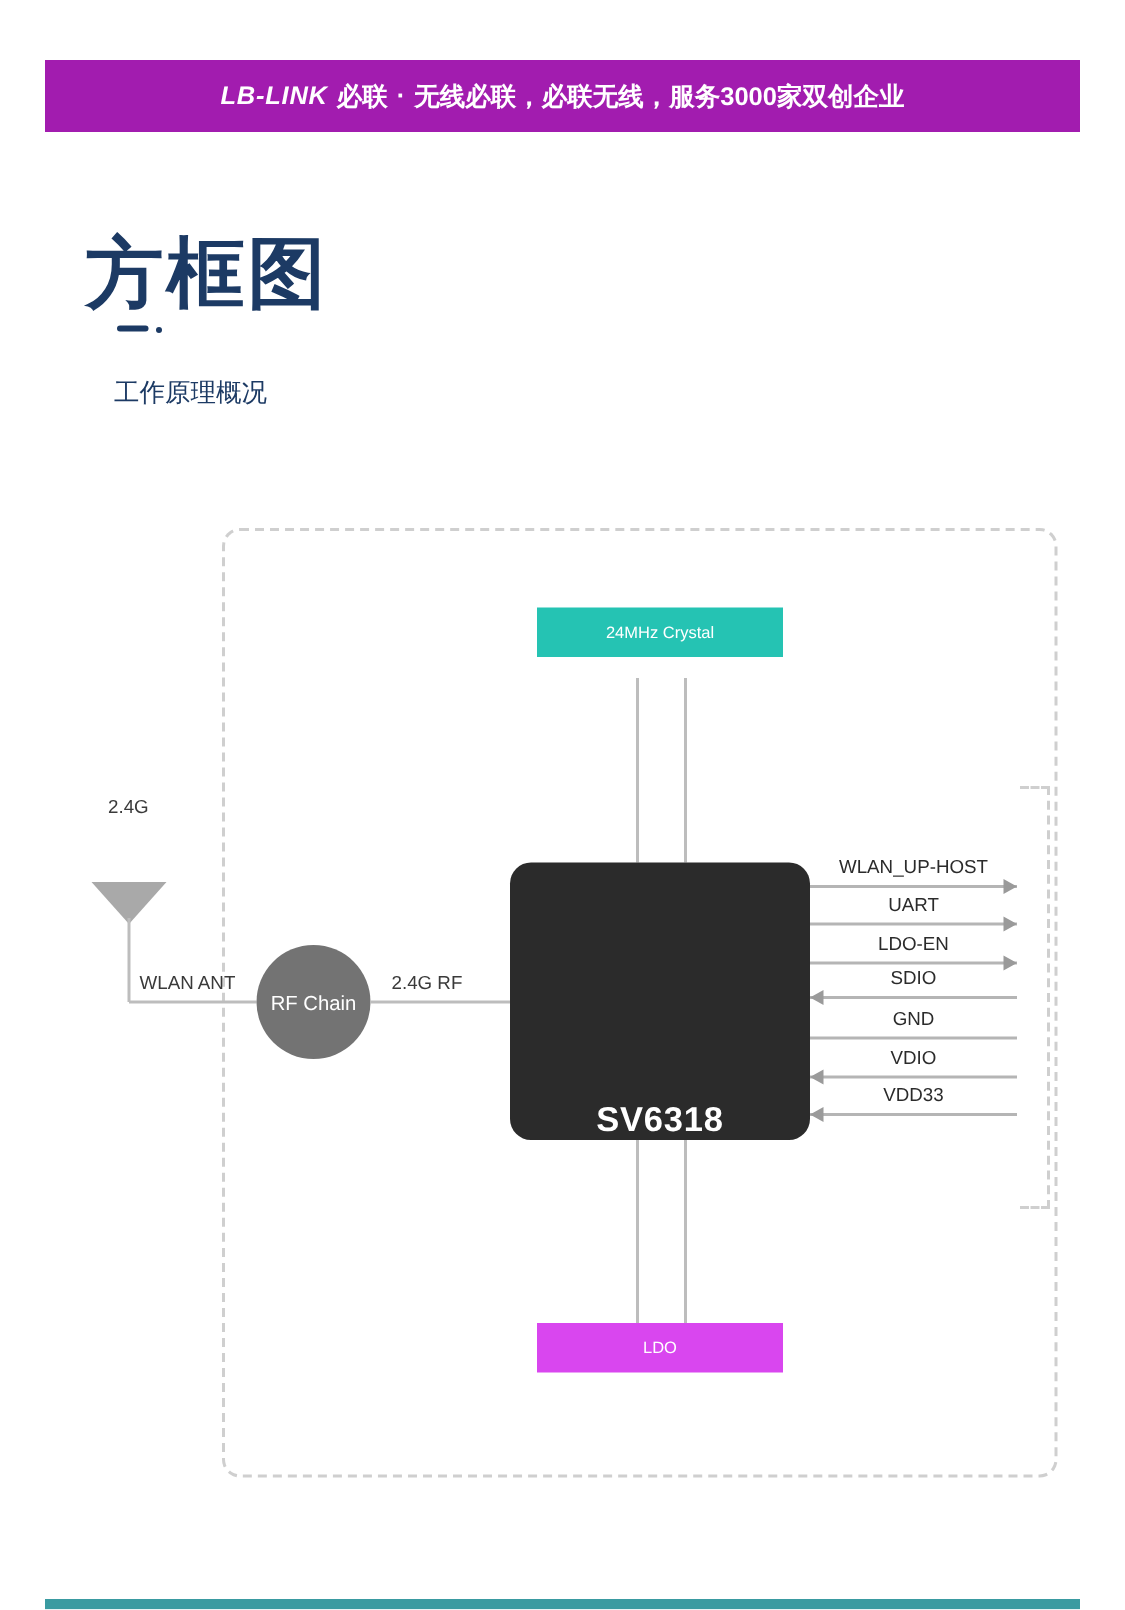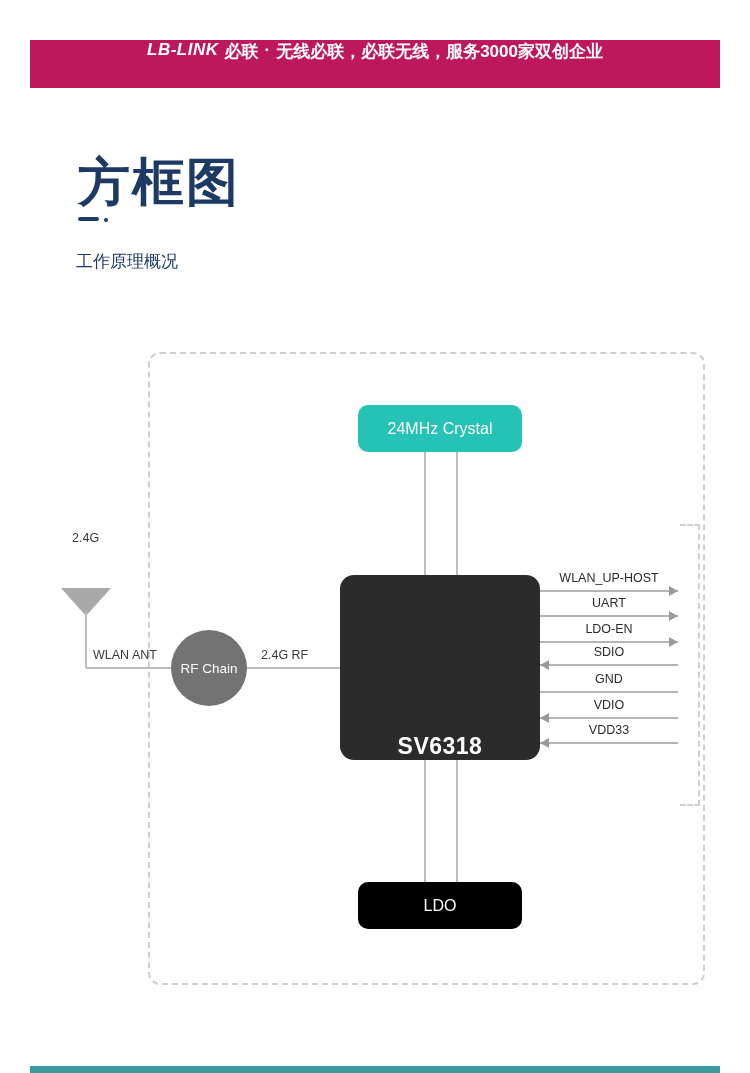--- a/index.html
+++ b/index.html
@@ -5,56 +5,56 @@
   * { margin:0; padding:0; box-sizing:border-box; }
   html,body { background:#ffffff; }
   .page {
     position:relative; width:750px; height:1073px; background:#ffffff;
     overflow:hidden; font-family:"Liberation Sans","DejaVu Sans",sans-serif;
   }
 
   
   .top-banner {
     position:absolute; left:30px; top:40px; width:690px; height:48px;
-    background:#be185d; color:#ffffff; display:flex; 
+    background:#a21caf; color:#ffffff; display:flex; align-items:center;
     justify-content:center; font-size:17px; white-space:nowrap;
   }
   .brand-en { font-weight:800; font-style:italic; letter-spacing:.5px; margin-right:6px; }
   .brand-cn { font-weight:700; }
   .sep { margin:0 6px; font-weight:700; }
   .tagline { font-weight:700; }
 
   
   .page-title {
-    position:absolute; left:78px; top:148px; font-size:52px; font-weight:700;
+    position:absolute; left:57px; top:148px; font-size:52px; font-weight:700;
     color:#1C3A64; letter-spacing:2px;
   }
   .title-dash { position:absolute; left:78px; top:217px; width:21px; height:4px; background:#1C3A64; border-radius:2px; }
   .title-dot  { position:absolute; left:104px; top:218px; width:4px; height:4px; background:#1C3A64; border-radius:50%; }
   .page-subtitle {
     position:absolute; left:76px; top:250px; font-size:17px; font-weight:500; color:#1C3A64;
   }
 
   
   .dashed-frame {
     position:absolute; left:148px; top:352px; width:557px; height:633px;
     border:2px dashed #CFCFCF; border-radius:12px;
   }
   .pin-bracket {
     position:absolute; left:680px; top:524px; width:20px; height:282px;
     border:2px dashed #CFCFCF; border-left:none;
   }
 
   
   .crystal-box, .ldo-box {
-    position:absolute; left:358px; width:164px; height:47px; border-radius:10px;
-    display:flex; align-items:center; justify-content:center; color:#fff; font-size:16px;
+    position:absolute; left:358px; width:164px; height:33px; border-radius:0;
+    display:flex; align-items:center; justify-content:center; color:#fff; font-size:11px;
   }
   .crystal-box { top:405px; background:#25C3B3; }
-  .ldo-box     { top:882px; background:#000000;text-align:center; }
+  .ldo-box     { top:882px; background:#d946ef;text-align:center; }
   .chip-box {
     position:absolute; left:340px; top:575px; width:200px; height:185px;
     background:#2B2B2B; border-radius:14px; display:flex; align-items:flex-end;
     justify-content:center; color:#fff; font-size:23px; font-weight:600; letter-spacing:.5px;
   }
   .rf-circle {
     position:absolute; left:171px; top:630px; width:76px; height:76px; border-radius:50%;
     background:#737373; display:flex; align-items:center; justify-content:center;
     color:#fff; font-size:13.5px;
   }

